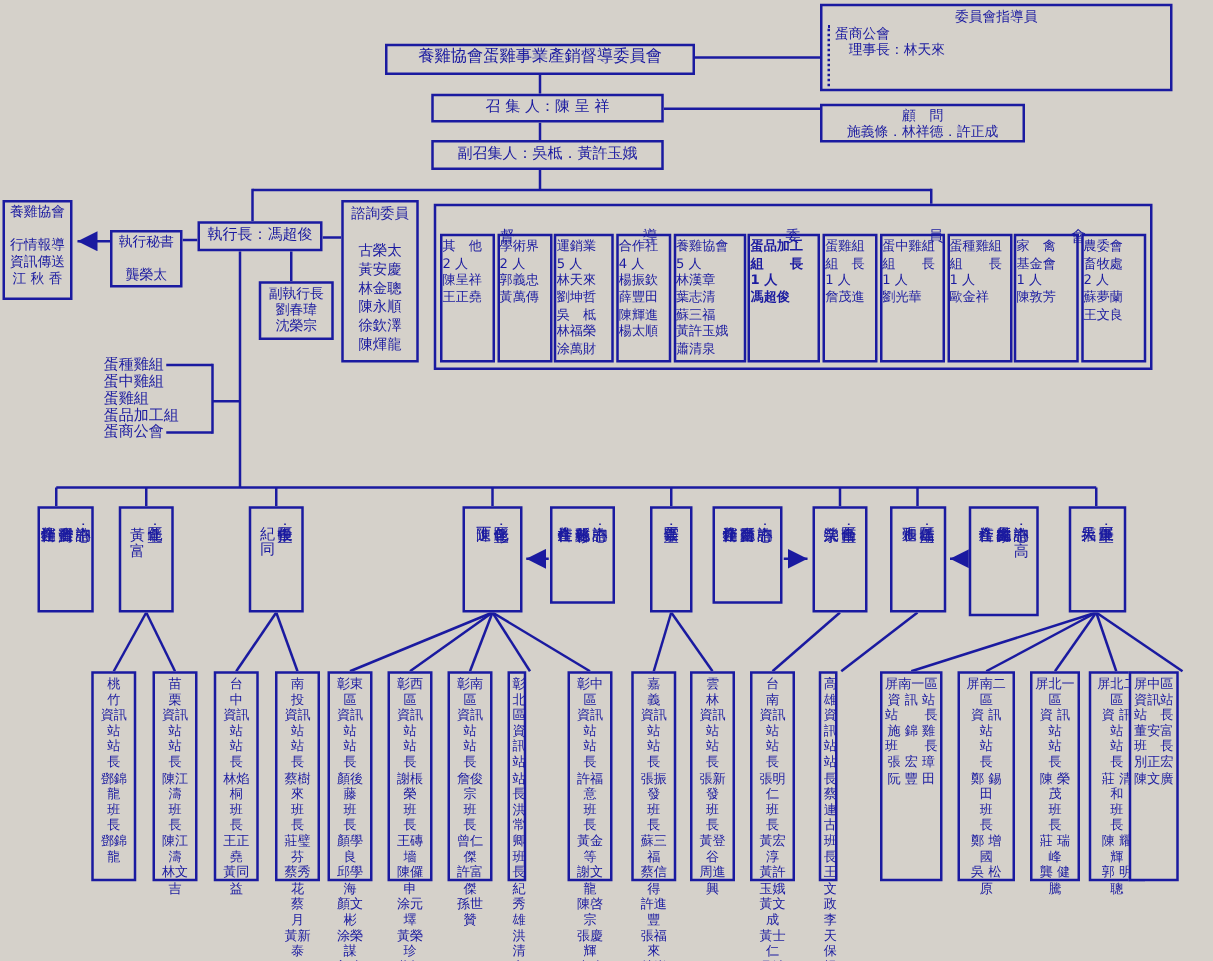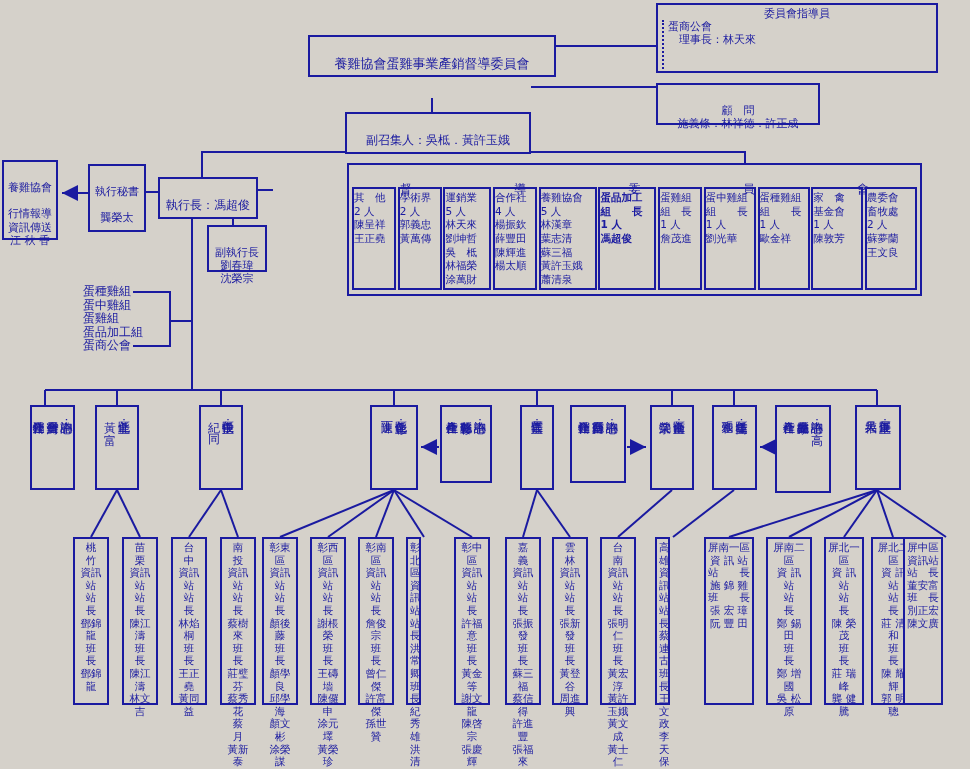--- a/index.html
+++ b/index.html
@@ -2,21 +2,21 @@
 <html><head>
 <meta charset="utf-8">
 <style>
   :root{ --ink:#1a1aa0; --bg:#d5d1ca; }
   html,body{margin:0;padding:0;background:var(--bg);}
   #stage{position:relative;width:970px;height:769px;background:var(--bg);
          font-family:"DejaVu Sans",sans-serif;color:var(--ink);overflow:hidden;}
   svg.wires{position:absolute;left:0;top:0;z-index:1;}
   .box{position:absolute;border:2px solid var(--ink);box-sizing:border-box;
        background:var(--bg);text-align:center;white-space:pre-line;
-       font-size:12px;line-height:1.2;z-index:2;padding:19px 2px;}
+       font-size:12px;line-height:1.2;z-index:2;padding:1px 2px;}
   .plain{position:absolute;box-sizing:border-box;white-space:pre-line;z-index:2;
          font-size:12px;line-height:13.5px;text-align:left;}
   .vbox{position:absolute;border:2px solid var(--ink);box-sizing:border-box;
         background:var(--bg);display:flex;justify-content:center;
         align-items:flex-start;padding-top:5px;z-index:2;}
   .vbox span{writing-mode:vertical-rl;text-orientation:upright;
              white-space:pre-line;font-size:12px;line-height:14px;}
   .station{font-size:10.5px;line-height:1.2;padding-top:2px;}
   
   #committee{padding:0;}
@@ -102,39 +102,48 @@
     <div class="ttl">委員會指導員</div>
     <div class="cols2">
       <div class="rgt" style="white-space:pre-line;">蛋商公會
 　理事長：林天來</div>
     </div>
   </div>
 
   <div class="box" style="left:656px;top:83px;width:164px;height:31px;font-size:11px;">顧　問
 施義條．林祥德．許正成</div>
 
+  <div class="box" style="left:345px;top:75px;width:186px;height:23px;">召 集 人：陳 呈 祥</div>
 
   <div class="box" style="left:345px;top:112px;width:186px;height:24px;">副召集人：吳柢．黃許玉娥</div>
 
   <div class="box" style="left:2px;top:160px;width:56px;height:80px;font-size:11px;">養雞協會
 
 行情報導
 資訊傳送
 江 秋 香</div>
 
-  <div class="box" style="left:88px;top:164px;width:58px;height:68px;font-size:11px;">執行秘書
+  <div class="box" style="left:88px;top:184px;width:58px;height:46px;font-size:11px;">執行秘書
 
 龔榮太</div>
 
   <div class="box" style="left:158px;top:177px;width:100px;height:24px;">執行長：馮超俊</div>
 
   <div class="box" style="left:207px;top:225px;width:60px;height:47px;font-size:11px;">副執行長
 劉春瑋
 沈榮宗</div>
 
+  <div class="box" style="left:273px;top:160px;width:62px;height:130px;font-size:11.5px;line-height:1.3;">諮詢委員
+
+古榮太
+黃安慶
+林金聰
+陳永順
+徐欽澤
+陳煇龍</div>
 
   <div class="box" id="committee" style="left:347px;top:163px;width:575px;height:133px;">
     <div class="hdr">
       <span>督</span>
       <span>導</span>
       <span>委</span>
       <span>員</span>
       <span>會</span>
     </div>
     <div class="cols">

